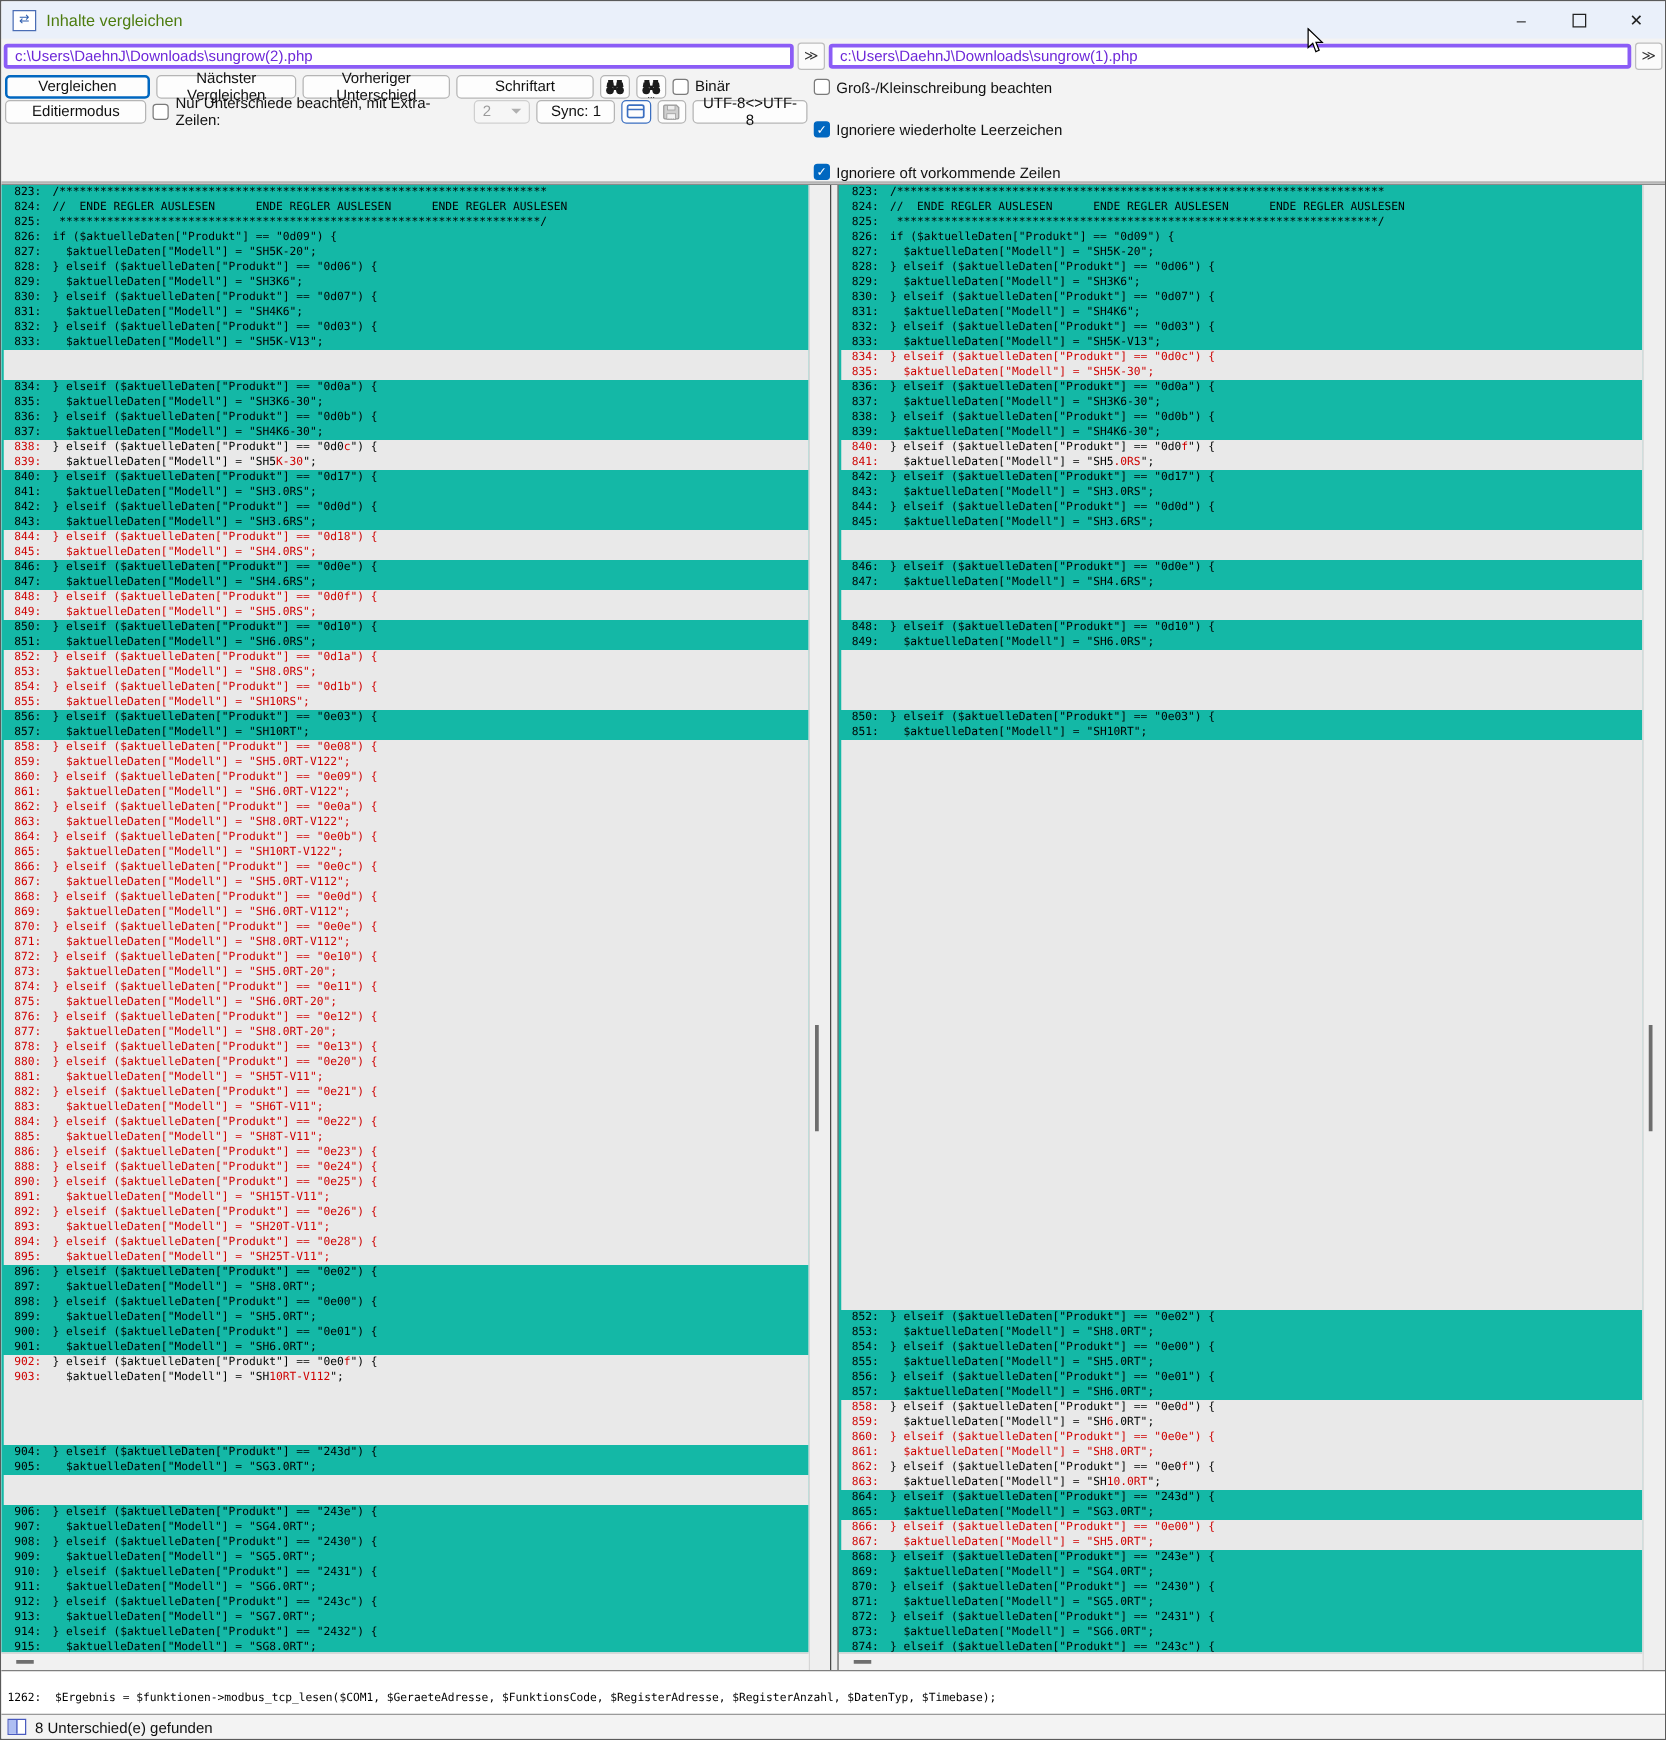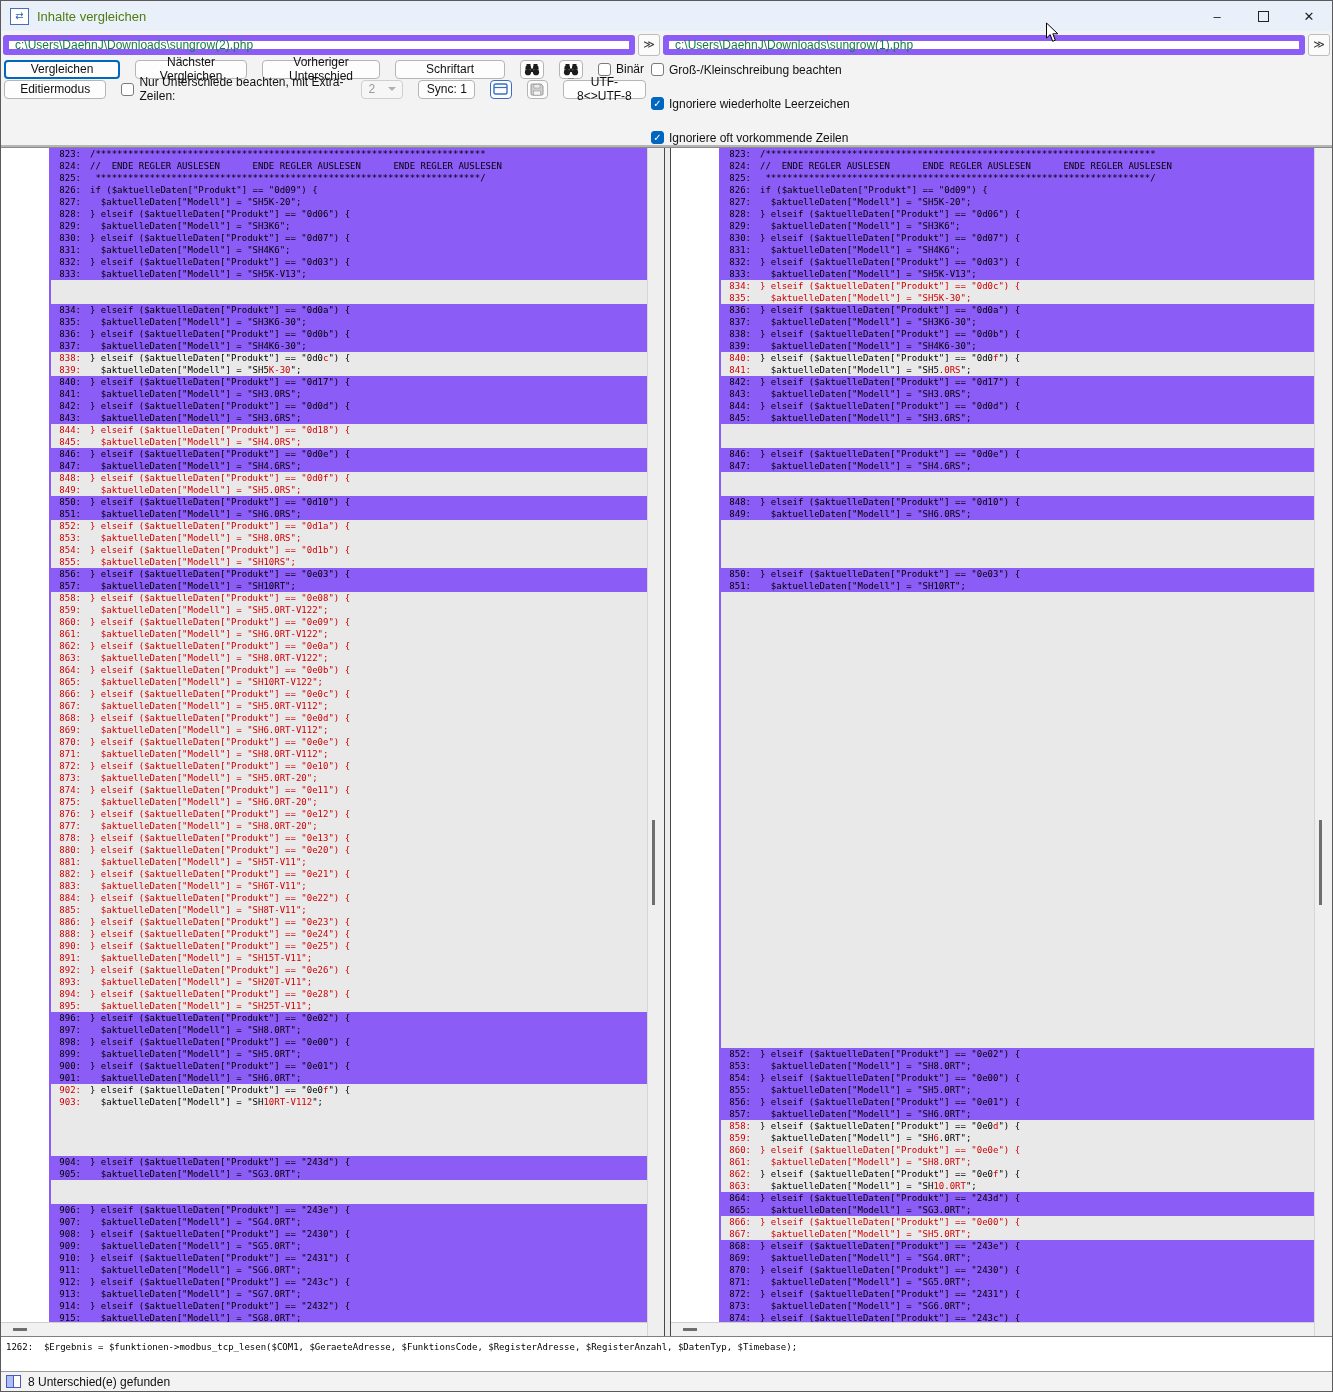--- a/index.html
+++ b/index.html
@@ -11,69 +11,69 @@
   
   .titlebar{flex:0 0 30px;background:#eaf0fa;display:flex;align-items:center;}
   .app-icon{width:17px;height:15px;margin:0 8px 0 9px;border:1px solid #4a6db5;background:#fff;
     display:flex;align-items:center;justify-content:center;font-size:10px;color:#2f5fb0;line-height:1;}
   .title-text{font-size:13px;color:#4d7c0f;}
   .win-controls{margin-left:auto;display:flex;height:100%;}
   .win-btn{width:46px;height:100%;display:flex;align-items:center;justify-content:center;color:#222;font-size:13px;}
   .max-glyph{width:9px;height:9px;border:1px solid #222;}
   
   .pathrow{flex:0 0 27px;background:#f3f3f3;display:flex;align-items:center;padding:0 2px;gap:3px;}
-  .path-input{height:20px;border:6px solid #8b5cf6;border-radius:3px;background:#fff;
-    font-size:12px;color:#15803d;display:flex;align-items:center;padding:0 6px;box-sizing:border-box;}
+  .path-input{height:20px;border:3px solid #8b5cf6;border-radius:3px;background:#fff;
+    font-size:12px;color:#6d28d9;display:flex;align-items:center;padding:0 6px;box-sizing:border-box;}
   .path-input.left{flex:0 0 632px;}
   .path-input.right{flex:1;}
   .mini-btn{height:22px;width:22px;border:1px solid #bdbdbd;border-radius:3px;background:#fbfbfb;
     display:flex;align-items:center;justify-content:center;font-size:11px;color:#333;box-sizing:border-box;}
   
   .toolbar{flex:0 0 49px;background:#f3f3f3;border-bottom:2px solid #b5b5b5;display:flex;box-sizing:border-box;}
   .tb-left{flex:0 0 642px;display:flex;flex-direction:column;padding:3px 0 0 3px;gap:4px;}
-  .tb-row{display:flex;align-items:center;gap:15px;height:16px;}
+  .tb-row{display:flex;align-items:center;gap:5px;height:16px;}
   .btn{height:19px;display:inline-flex;align-items:center;justify-content:center;background:#fdfdfd;
     border:1px solid #b5b5b5;border-radius:4px;font-size:12px;color:#111;padding:0 4px;box-sizing:border-box;}
   .btn.primary{border:2px solid #0067c0;}
   .w116{width:116px}.w112{width:112px}.w118{width:118px}.w110{width:110px}.w62{width:64px}.w94{width:94px}
   .icon-btn{width:24px;padding:0;position:relative;}
   .icon-btn .dots{position:absolute;bottom:-1px;left:0;right:0;text-align:center;font-size:7px;line-height:4px;color:#111;}
   .icon-btn.blue{border:1px solid #3a6ec0;}
   .spinner{width:46px;height:19px;border:1px solid #cfcfcf;border-radius:4px;background:#f6f6f6;color:#9a9a9a;
     display:flex;align-items:center;justify-content:space-between;font-size:12px;padding:0 6px;box-sizing:border-box;}
   .chev{width:0;height:0;border-left:4px solid transparent;border-right:4px solid transparent;border-top:4px solid #b0b0b0;}
   .tb-right{flex:1;display:flex;flex-direction:column;padding:4px 0 0 5px;gap:19px;}
   .opt{display:flex;align-items:center;gap:5px;height:15px;font-size:12px;color:#111;}
   .cb{width:13px;height:13px;border:1px solid #7a7a7a;border-radius:3px;background:#fff;box-sizing:border-box;
     display:flex;align-items:center;justify-content:center;font-size:10px;color:#fff;flex:0 0 13px;}
   .cb.checked{background:#0067c0;border-color:#0067c0;}
   
   .panes{flex:1 1 auto;min-height:0;display:flex;border-top:1px solid #8a8a8a;background:#fff;}
   .pane{display:flex;flex-direction:column;min-width:0;}
   .pane.left{flex:0 0 646px;}
   .pane.right{flex:1;}
-  .code{flex:1;overflow:hidden;background:#8b5cf6;font-family:"DejaVu Sans Mono",monospace;font-size:9px;padding-left:2px;margin-left:48px;}
+  .code{flex:1;overflow:hidden;background:#14b8a6;font-family:"DejaVu Sans Mono",monospace;font-size:9px;padding-left:2px;}
   .row{display:flex;height:12px;line-height:12px;white-space:pre;}
   .row.gap{background:#e9e9e9;}
   .row.diff,.row.mixed{background:#e9e9e9;}
   .ln{flex:0 0 30px;text-align:right;margin-right:9px;color:#000;}
   .code-text{color:#000;}
   .row.diff .ln,.row.diff .code-text,.row.mixed .ln{color:#cf0000;}
   .redseg{color:#cf0000;}
   .hscroll{flex:0 0 13px;background:#f1f1f1;border-top:1px solid #cfcfcf;position:relative;}
   .hthumb{position:absolute;left:12px;top:5px;width:14px;height:3px;background:#6e6e6e;}
   .vscroll{flex:0 0 16px;background:#efefef;border-left:1px solid #d6d6d6;position:relative;}
   .vscroll.rightbar{flex:0 0 17px;}
   .vthumb{position:absolute;left:4px;top:672px;width:3px;height:85px;background:#6e6e6e;}
   .pane-sep{flex:0 0 5px;background:#ececec;border-left:1px solid #484848;border-right:1px solid #484848;}
   
   .bottom-panel{flex:0 0 35px;background:#fff;border-top:1px solid #7f7f7f;
     font-family:"DejaVu Sans Mono",monospace;font-size:9px;padding:4px 0 0 5px;box-sizing:border-box;}
   .bottom-row{height:13px;line-height:13px;white-space:pre;color:#000;}
-  .ln2{display:inline-block;}
+  .ln2{display:inline-block;margin-top:12px;}
   
   .statusbar{flex:0 0 19px;background:#f3f3f3;border-top:1px solid #9a9a9a;display:flex;align-items:center;
     gap:7px;padding-left:5px;font-size:12px;color:#111;}
   .status-icon{width:13px;height:11px;border:1px solid #4a5bbf;background:#fff;display:flex;}
   .status-icon span{flex:1;}
   .status-icon span:first-child{background:#aebef2;border-right:1px solid #4a5bbf;}
   
   .cursor{position:absolute;left:1044px;top:21px;width:14px;height:21px;pointer-events:none;z-index:50;}
 </style>
 </head>

